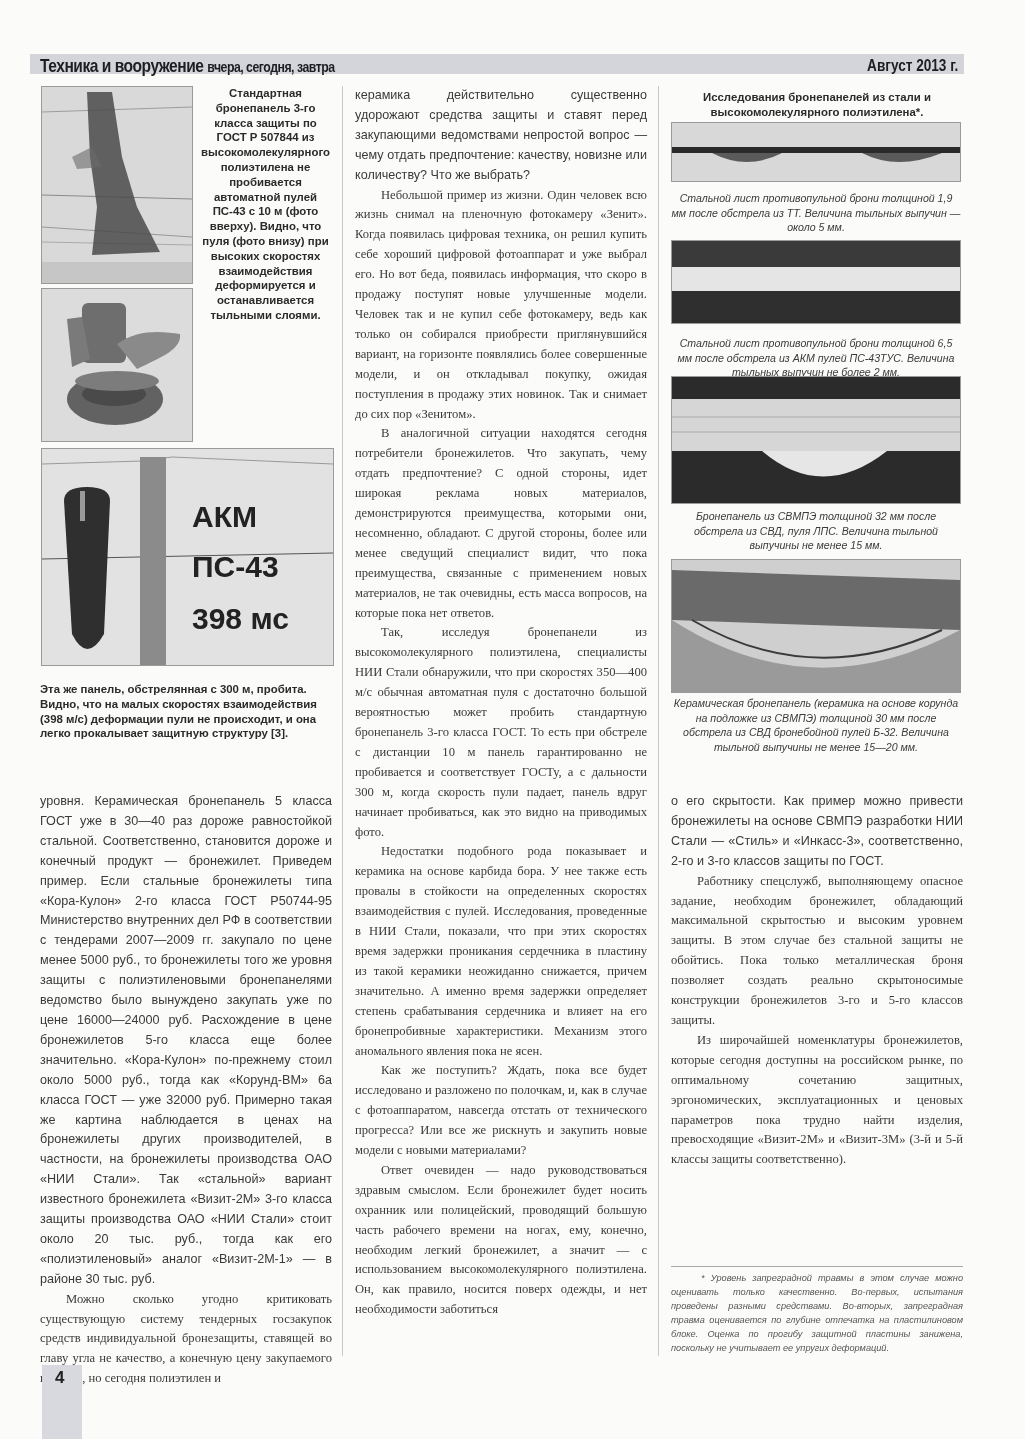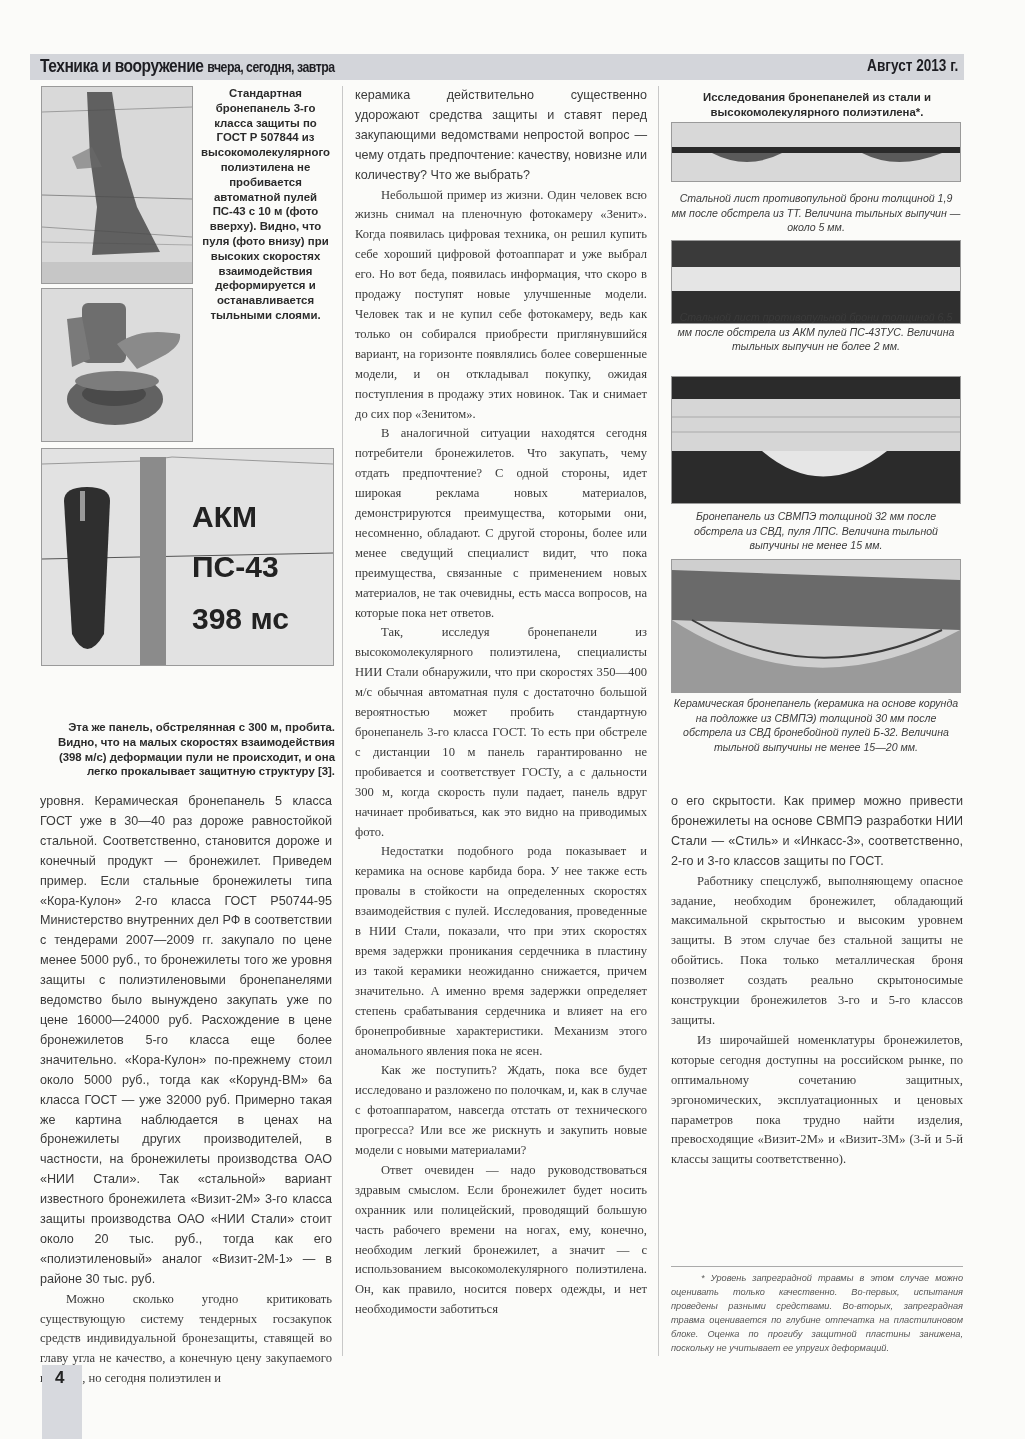--- a/index.html
+++ b/index.html
@@ -1,18 +1,18 @@
 <!DOCTYPE html>
 <html><head>
 <meta charset="utf-8">
 <style>
   html, body { margin:0; padding:0; }
   body { width:1025px; height:1439px; background:#fbfbf9; position:relative; overflow:hidden;
          font-family:"Liberation Sans", sans-serif; color:#2a2a2a; }
-  .header { position:absolute; left:30px; top:54px; width:934px; height:26px; background:#d3d5da; }
+  .header { position:absolute; left:30px; top:54px; width:934px; height:20px; background:#d3d5da; }
   .header-title { position:absolute; left:10px; top:1px; font-family:"Liberation Sans", sans-serif;
                   font-weight:bold; font-size:19px; color:#1d1d22; letter-spacing:-0.6px; transform:scaleX(0.82); transform-origin:left center; white-space:nowrap; }
   .header-title .sub { font-size:15px; font-weight:bold; }
   .header-date { position:absolute; right:6px; top:3px; font-weight:bold; font-size:16px; color:#1d1d22; transform:scaleX(0.85); transform-origin:right center; }
 
   .photo { position:absolute; border:1px solid #9a9a9a; overflow:hidden; }
   .caption-bold { position:absolute; font-weight:bold; font-size:11.4px; line-height:14.8px; color:#2b2b2b; }
   .caption-italic { position:absolute; font-style:italic; font-size:10.6px; line-height:14.5px; color:#3b3b3b; text-align:center; }
   .col { position:absolute; font-size:12.6px; line-height:19.9px; color:#3a3a3a; text-align:justify; }
   .col p { margin:0; }
@@ -67,21 +67,21 @@
     <path d="M0 15 L100 12 L130 8 L291 15" stroke="#999" fill="none"></path>
     <rect x="98" y="8" width="26" height="208" fill="#8b8b8b"></rect>
     <path d="M22 52 Q22 38 45 38 Q68 38 68 52 L62 185 Q45 215 30 185 Z" fill="#2f2f2f"></path>
     <rect x="38" y="42" width="5" height="30" fill="#9a9a9a"></rect>
     <text x="150" y="78" font-family="Liberation Sans, sans-serif" font-size="30" font-weight="bold" fill="#222">АКМ</text>
     <text x="150" y="128" font-family="Liberation Sans, sans-serif" font-size="30" font-weight="bold" fill="#222">ПС-43</text>
     <text x="150" y="180" font-family="Liberation Sans, sans-serif" font-size="30" font-weight="bold" fill="#222">398 мс</text>
   </svg>
 </div>
 
-<div class="caption-bold" style="left:40px; top:720px; width:295px; text-align:right;">Эта же панель, обстрелянная с 300 м, пробита. Видно, что на малых скоростях взаимодействия (398 м/с) деформации пули не происходит, и она легко прокалывает защитную структуру [3].</div>
+<div class="caption-bold" style="left:40px; top:682px; width:295px; text-align:left;">Эта же панель, обстрелянная с 300 м, пробита. Видно, что на малых скоростях взаимодействия (398 м/с) деформации пули не происходит, и она легко прокалывает защитную структуру [3].</div>
 
 <div class="col" style="left:40px; top:792px; width:292px;">
   <p>уровня. Керамическая бронепанель 5 класса ГОСТ уже в 30—40 раз дороже равностойкой стальной. Соответственно, становится дороже и конечный продукт — бронежилет. Приведем пример. Если стальные бронежилеты типа «Кора-Кулон» 2-го класса ГОСТ Р50744-95 Министерство внутренних дел РФ в соответствии с тендерами 2007—2009 гг. закупало по цене менее 5000 руб., то бронежилеты того же уровня защиты с полиэтиленовыми бронепанелями ведомство было вынуждено закупать уже по цене 16000—24000 руб. Расхождение в цене бронежилетов 5-го класса еще более значительно. «Кора-Кулон» по-прежнему стоил около 5000 руб., тогда как «Корунд-ВМ» 6а класса ГОСТ — уже 32000 руб. Примерно такая же картина наблюдается в ценах на бронежилеты других производителей, в частности, на бронежилеты производства ОАО «НИИ Стали». Так «стальной» вариант известного бронежилета «Визит-2М» 3-го класса защиты производства ОАО «НИИ Стали» стоит около 20 тыс. руб., тогда как его «полиэтиленовый» аналог «Визит-2М-1» — в районе 30 тыс. руб.</p>
   <p class="indent">Можно сколько угодно критиковать существующую систему тендерных госзакупок средств индивидуальной бронезащиты, ставящей во главу угла не качество, а конечную цену закупаемого изделия, но сегодня полиэтилен и</p>
 </div>
 
 <div class="rule" style="left:342px; top:86px; height:1270px;"></div>
 
 <div class="col" style="left:355px; top:86px; width:292px;">
   <p>керамика действительно существенно удорожают средства защиты и ставят перед закупающими ведомствами непростой вопрос — чему отдать предпочтение: качеству, новизне или количеству? Что же выбрать?</p>
@@ -107,21 +107,21 @@
 </div>
 <div class="caption-italic" style="left:671px; top:191px; width:290px;">Стальной лист противопульной брони толщиной 1,9 мм после обстрела из ТТ. Величина тыльных выпучин — около 5 мм.</div>
 
 <div class="photo" style="left:671px; top:240px; width:288px; height:82px;">
   <svg width="288" height="82">
     <rect width="288" height="82" fill="#3a3a3a"></rect>
     <rect x="0" y="26" width="288" height="24" fill="#e5e5e5"></rect>
     <rect x="0" y="50" width="288" height="32" fill="#2f2f2f"></rect>
   </svg>
 </div>
-<div class="caption-italic" style="left:671px; top:310px; width:290px;">Стальной лист противопульной брони толщиной 6,5 мм после обстрела из АКМ пулей ПС-43ТУС. Величина тыльных выпучин не более 2 мм.</div>
+<div class="caption-italic" style="left:671px; top:336px; width:290px;">Стальной лист противопульной брони толщиной 6,5 мм после обстрела из АКМ пулей ПС-43ТУС. Величина тыльных выпучин не более 2 мм.</div>
 
 <div class="photo" style="left:671px; top:376px; width:288px; height:126px;">
   <svg width="288" height="126">
     <rect width="288" height="126" fill="#2b2b2b"></rect>
     <rect x="0" y="22" width="288" height="52" fill="#d6d6d6"></rect>
     <line x1="0" y1="40" x2="288" y2="40" stroke="#aaa"></line>
     <line x1="0" y1="55" x2="288" y2="55" stroke="#aaa"></line>
     <path d="M90 74 Q150 125 215 74 Z" fill="#e6e6e6"></path>
   </svg>
 </div>

